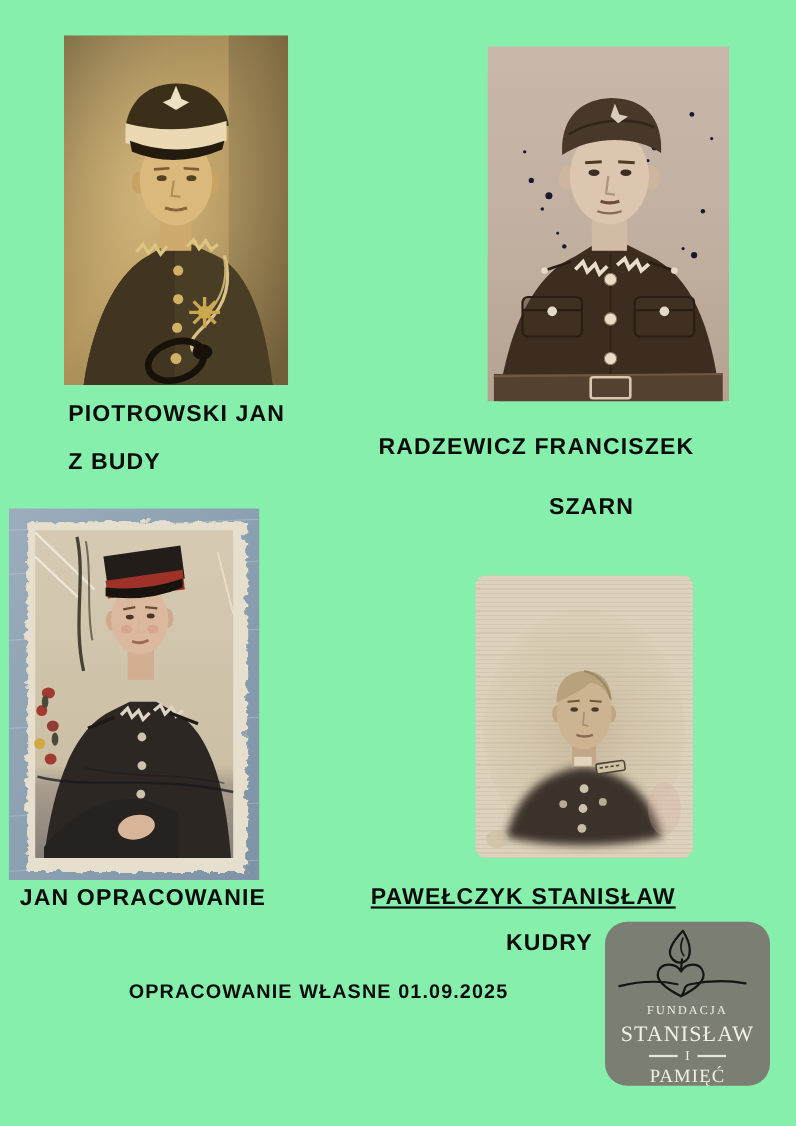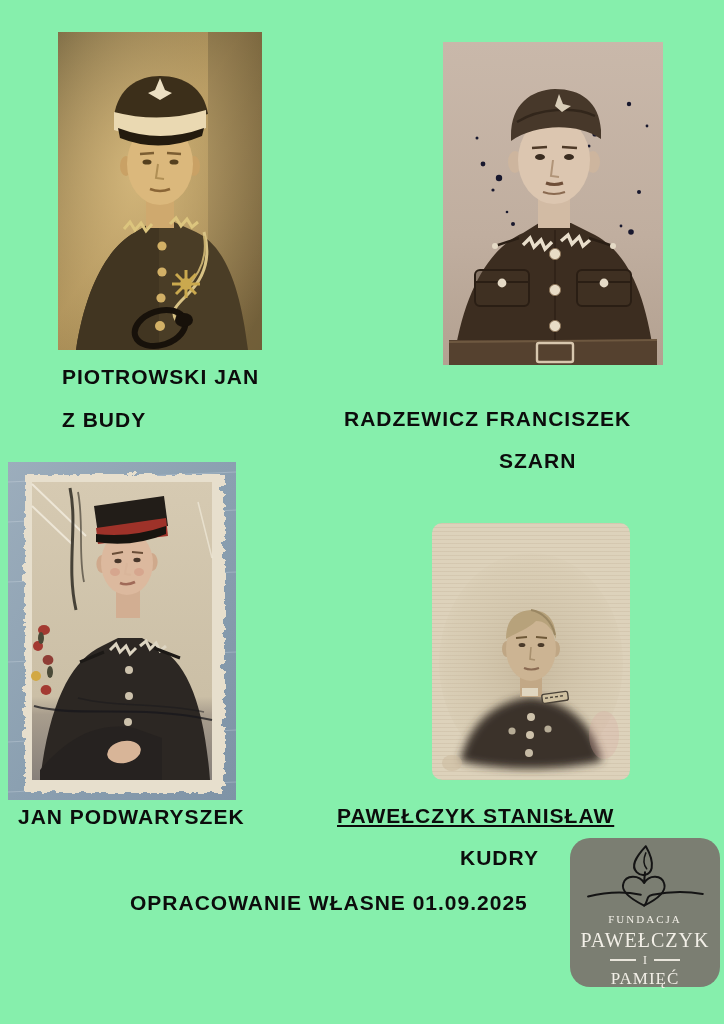--- a/index.html
+++ b/index.html
@@ -19,32 +19,32 @@
   #photo-radzewicz{left:443px;top:42px;width:220px;height:323px;}
   #photo-korzeniewski{left:8px;top:462px;width:228px;height:338px;}
   #photo-pawelczyk{
     left:432px;top:523px;width:198px;height:257px;border-radius:10px;
     background:#ddd2bb;
     background-image:repeating-linear-gradient(0deg, rgba(150,125,95,.12) 0 1px, rgba(0,0,0,0) 1px 4px);
   }
   
   #cap-piotrowski-1{left:62px;top:366px;}
   #cap-piotrowski-2{left:62px;top:409px;}
-  #cap-radzewicz-1{left:344px;top:408px;text-align:center;}
+  #cap-radzewicz-1{left:344px;top:396px;text-align:center;}
   #cap-radzewicz-2{left:499px;top:450px;}
   #cap-korzeniewski-1{left:18px;top:806px;}
   #cap-korzeniewski-2{left:42px;top:847px;}
   #cap-pawelczyk-1{left:337px;top:805px;text-decoration:underline;}
   #cap-pawelczyk-2{left:460px;top:847px;}
-  #footer-credit{left:130px;top:892px;font-size:21px;}
+  #footer-credit{left:117px;top:892px;font-size:18px;}
   
   .logo{
-    position:absolute;left:570px;top:838px;width:150px;height:149px;
+    position:absolute;left:550px;top:838px;width:150px;height:149px;
     background:#7b7e72;border-radius:20px;
-    display:flex;flex-direction:column;align-items:center;
+    display:flex;flex-direction:column;
   }
   .logo-art{width:140px;height:78px;margin-top:4px;}
   .logo-text{
     display:flex;flex-direction:column;align-items:center;
     font-family:"Liberation Serif",serif;color:#f2efe7;line-height:1;
   }
   .logo-fundacja{font-size:11px;letter-spacing:2px;margin-top:0px;}
   .logo-pochowek{font-size:20px;letter-spacing:1px;margin-top:5px;}
   .logo-i-row{display:flex;align-items:center;gap:7px;margin-top:4px;}
   .logo-i-row .dash{width:26px;height:0;border-top:2px solid #e8e5db;}
@@ -314,21 +314,21 @@
       <ellipse cx="20" cy="240" rx="10" ry="8" fill="#c9b89c" opacity="0.5"></ellipse>
     </svg>
   </div>
 
   <div class="caption" id="cap-piotrowski-1">PIOTROWSKI JAN</div>
   <div class="caption" id="cap-piotrowski-2">Z BUDY</div>
 
   <div class="caption" id="cap-radzewicz-1">RADZEWICZ FRANCISZEK</div>
   <div class="caption" id="cap-radzewicz-2">SZARN</div>
 
-  <div class="caption" id="cap-korzeniewski-1">JAN PODWARYSZEK</div>
+  <div class="caption" id="cap-korzeniewski-1">JAN OPRACOWANIE</div>
 
   <div class="caption" id="cap-pawelczyk-1">PAWEŁCZYK STANISŁAW</div>
   <div class="caption" id="cap-pawelczyk-2">KUDRY</div>
 
   <div class="caption" id="footer-credit">OPRACOWANIE WŁASNE 01.09.2025</div>
 
   <div class="logo">
     <svg class="logo-art" viewBox="0 0 150 86" fill="none" stroke="#141414" stroke-width="2.4" stroke-linecap="round" stroke-linejoin="round">
 
       <path d="M76 5 C63 19 58 29 65 36 C71 42 81 40 83 31 C85 21 80 12 76 5 Z"></path>
@@ -336,21 +336,21 @@
 
       <path d="M75 36 L74 47"></path>
 
       <path d="M74 49 C68 39 52 39 49 50 C46 60 60 69 74 76 C88 69 101 60 98 50 C95 39 80 39 74 49 Z"></path>
 
       <path d="M7 65 C36 58 56 60 70 63"></path>
       <path d="M74 76 C80 70 75 65 84 63 C104 59 126 59 144 62"></path>
     </svg>
     <div class="logo-text">
       <div class="logo-fundacja">FUNDACJA</div>
-      <div class="logo-pochowek">PAWEŁCZYK</div>
+      <div class="logo-pochowek">STANISŁAW</div>
       <div class="logo-i-row">
         <span class="dash"></span>
         <span class="logo-i">I</span>
         <span class="dash"></span>
       </div>
       <div class="logo-pamiec">PAMIĘĆ</div>
     </div>
   </div>
 
 </div>

